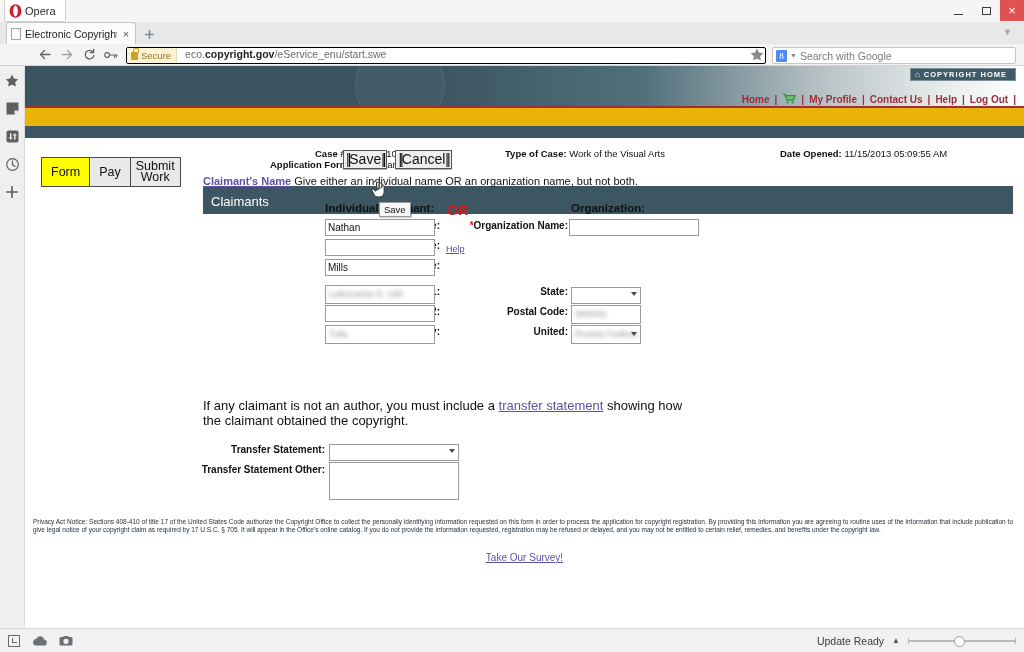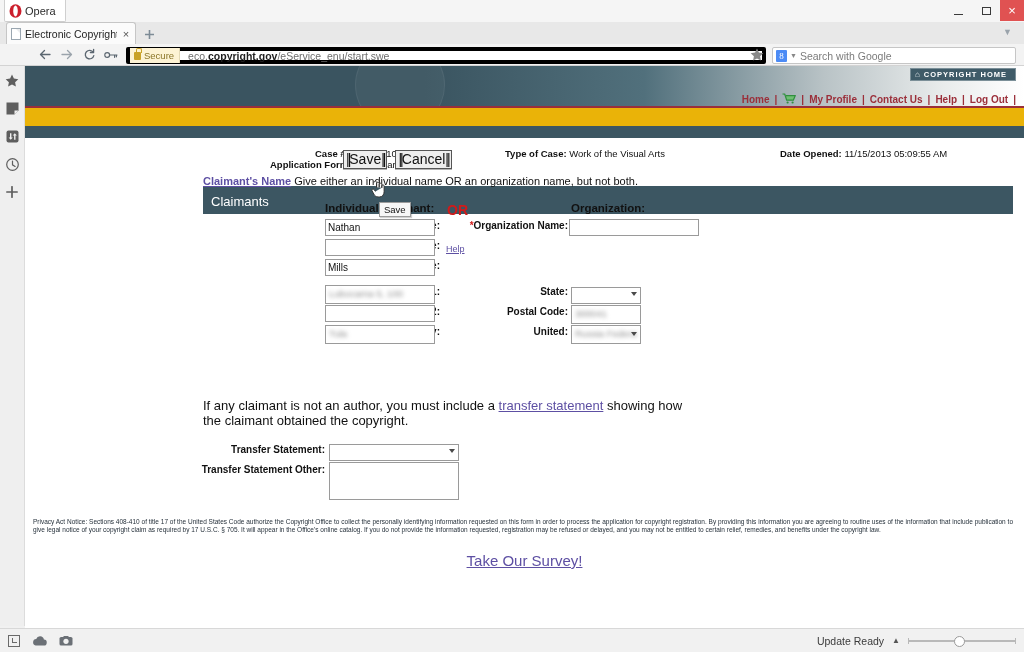--- a/index.html
+++ b/index.html
@@ -70,22 +70,22 @@
   
   .navbar {
     position:absolute; left:0; top:44px; width:1024px; height:22px;
     background:#f3f3f3; border-bottom:1px solid #d3d3d3;
     display:flex; align-items:center;
   }
   .navbtn { width:22px; height:22px; display:flex; align-items:center; justify-content:center; color:#5b6670; font-size:13px; }
   .navbtn.first { margin-left:34px; }
   .addr {
     position:absolute; left:126px; top:3px; width:640px; height:17px;
-    background:#ffffff; border:4px solid #000000; border-radius:2px;
-    display:flex; align-items:center;
+    background:#ffffff; border:1px solid #000000; border-radius:2px;
+    display:flex; 
   }
   .secure-chip {
     height:15px; background:#fdf3d4; border-right:1px solid #e3d9b6;
     display:flex; align-items:center; gap:3px; padding:0 5px 0 4px;
   }
   .lock {
     width:7px; height:8px; position:relative; background:#c9a227; border-radius:1px;
   }
   .lock:before{
     content:""; position:absolute; left:1.5px; top:-3.5px; width:4px; height:4px;
@@ -275,21 +275,21 @@
 
   .tarea { border:1px solid #9a9a9a; background:#fff; font-size:10px; font-family:"Liberation Sans", sans-serif; padding:2px; outline:none; resize:none; }
 
   
   .privacy {
     position:absolute; left:8px; top:452px; width:980px;
     font-size:6.5px; color:#26313b; line-height:8.4px; text-align:justify;
   }
   .survey {
     position:absolute; left:0px; top:486px; width:999px; text-align:center;
-    font-size:15px; color:#5d4fa3; text-decoration:underline;
+    font-size:10px; color:#5d4fa3; text-decoration:underline;
   }
 </style>
 </head>
 <body>
 
 <div id="window">
 
   <div class="titlebar">
     <div class="opera-tab">
       <span class="opera-logo">
@@ -431,20 +431,32 @@
         <a>Help</a>
           <span class="sep">|</span>
         <a>Log Out</a>
           <span class="sep">|</span>
       </div>
     </div>
     <div class="blue-band"></div>
 
     <div class="case-area">
 
+      <div class="tabs">
+        <div class="t active">
+          <span>Form</span>
+        </div>
+        <div class="t">
+          <span>Pay</span>
+        </div>
+        <div class="t two-line">
+          <span style="white-space:pre-line">Submit
+Work</span>
+        </div>
+      </div>
 
       <div class="case-meta">
         <div class="cm-row cm-r1" style="left:290px;">
           <span class="cm-lbl">Case #:</span>
           <span>1-1021910481</span>
         </div>
         <div class="cm-row cm-r2" style="left:245px;">
           <span class="cm-lbl">Application Format:</span>
           <span>Standard</span>
         </div>

